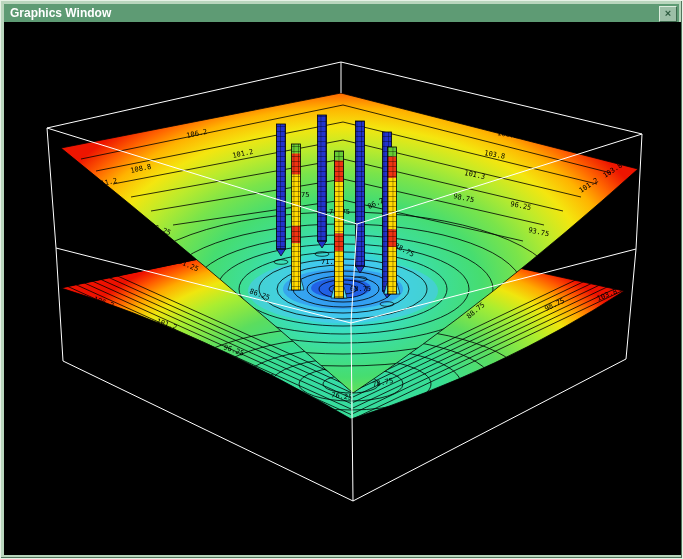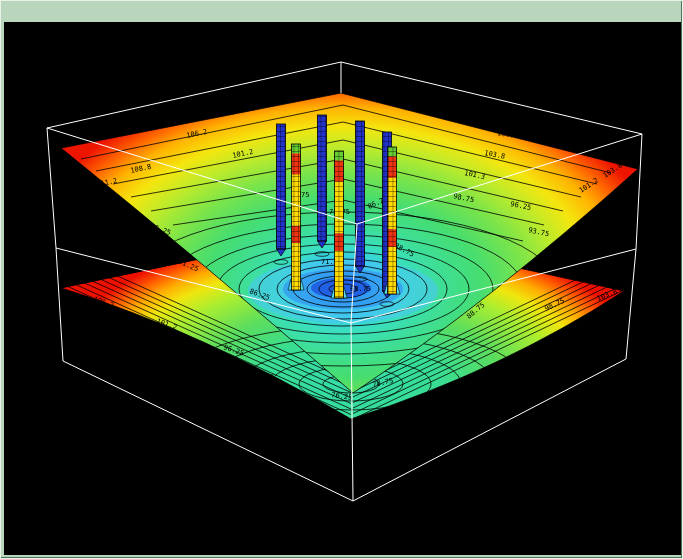--- a/index.html
+++ b/index.html
@@ -12,20 +12,26 @@
     border:1px solid;border-color:#dcedde #3f6b4f #3f6b4f #dcedde;color:#2f5c40;
     font-size:11px;font-weight:bold;line-height:12px;text-align:center;cursor:default;}
   .client{position:absolute;left:3px;top:21px;width:677px;height:533px;background:#000;}
   svg{display:block;}
   text.clabel{font-family:"DejaVu Sans Mono",monospace;font-size:7px;fill:#000;}
 </style>
 </head>
 <body>
 
 <div class="window">
+  <div class="titlebar">
+    <span>Graphics Window</span>
+    <div class="closebtn">
+      <span>×</span>
+    </div>
+  </div>
 
   <div class="client">
     <svg id="scene" width="677" height="533" viewBox="3 21 677 533">
       <defs>
         <radialGradient id="gU" gradientUnits="userSpaceOnUse" cx="0" cy="0" r="1" gradientTransform="translate(342,287) scale(330,212)">
           <stop offset="0" stop-color="#1a49e0"></stop>
           <stop offset="0.07" stop-color="#1f8df0"></stop>
           <stop offset="0.13" stop-color="#35c8ee"></stop>
           <stop offset="0.20" stop-color="#3adfc0"></stop>
           <stop offset="0.30" stop-color="#3ede96"></stop>

